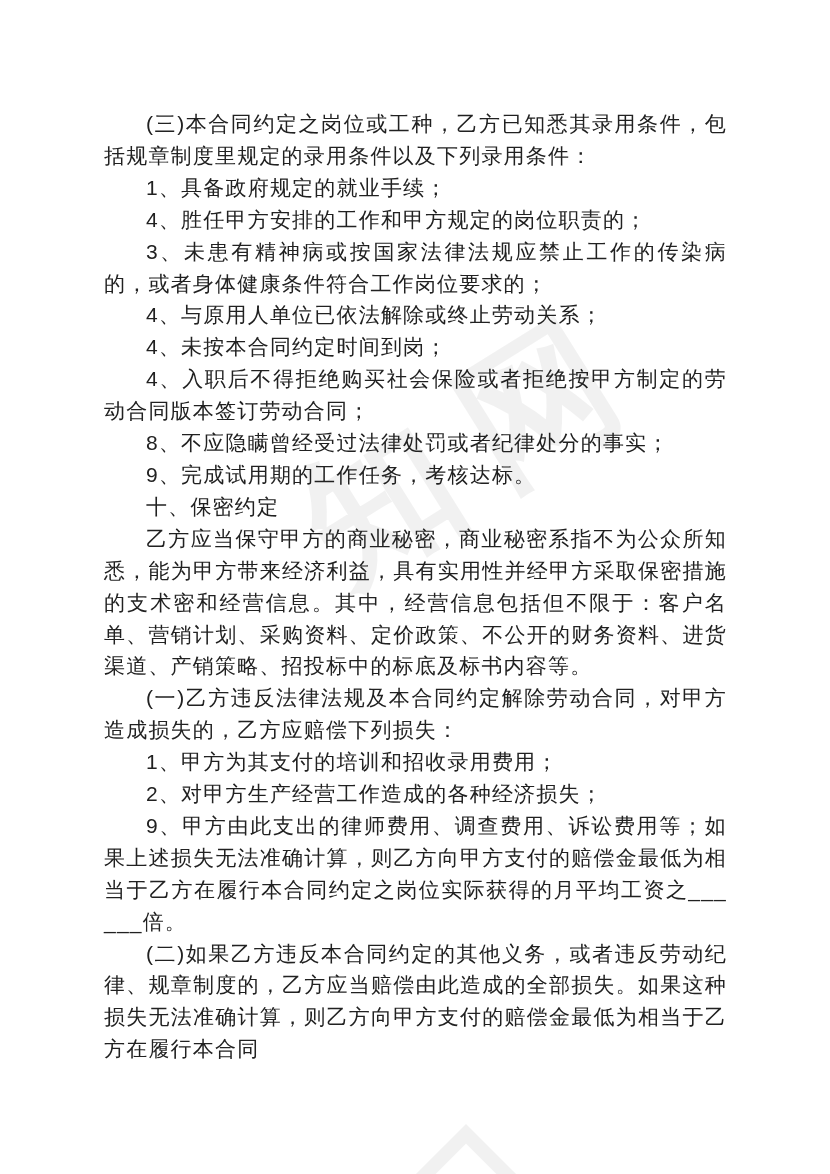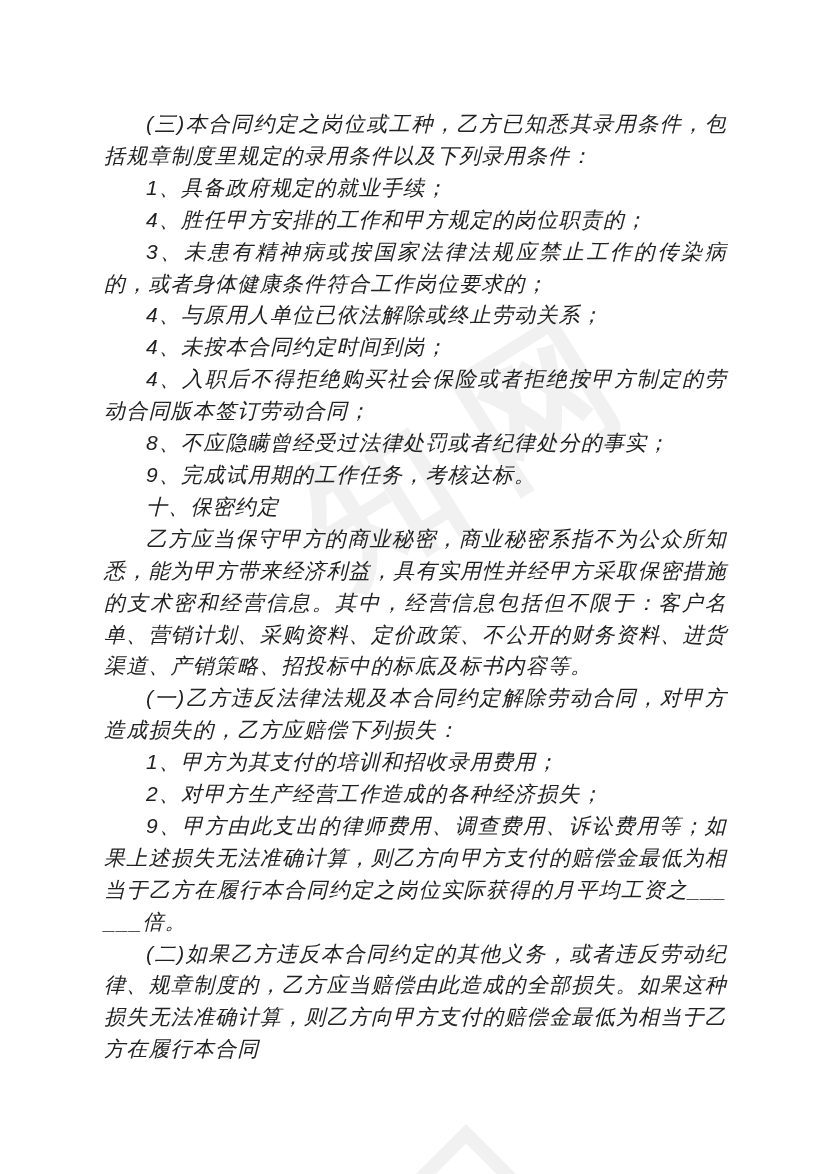--- a/index.html
+++ b/index.html
@@ -68,21 +68,20 @@
     font-size: 21px;
     line-height: 31.9px;
     letter-spacing: 1.2px;
   }
   .doc-body p {
     margin: 0;
     text-indent: 2em;
     text-align: justify;
     text-justify: inter-character;
     word-break: break-all;
-    font-style: italic;
   }
 </style>
 </head>
 <body>
 
 <div class="page">
 
   <div class="wm-diag">知网</div>
 
   <div class="wm-diamond">

